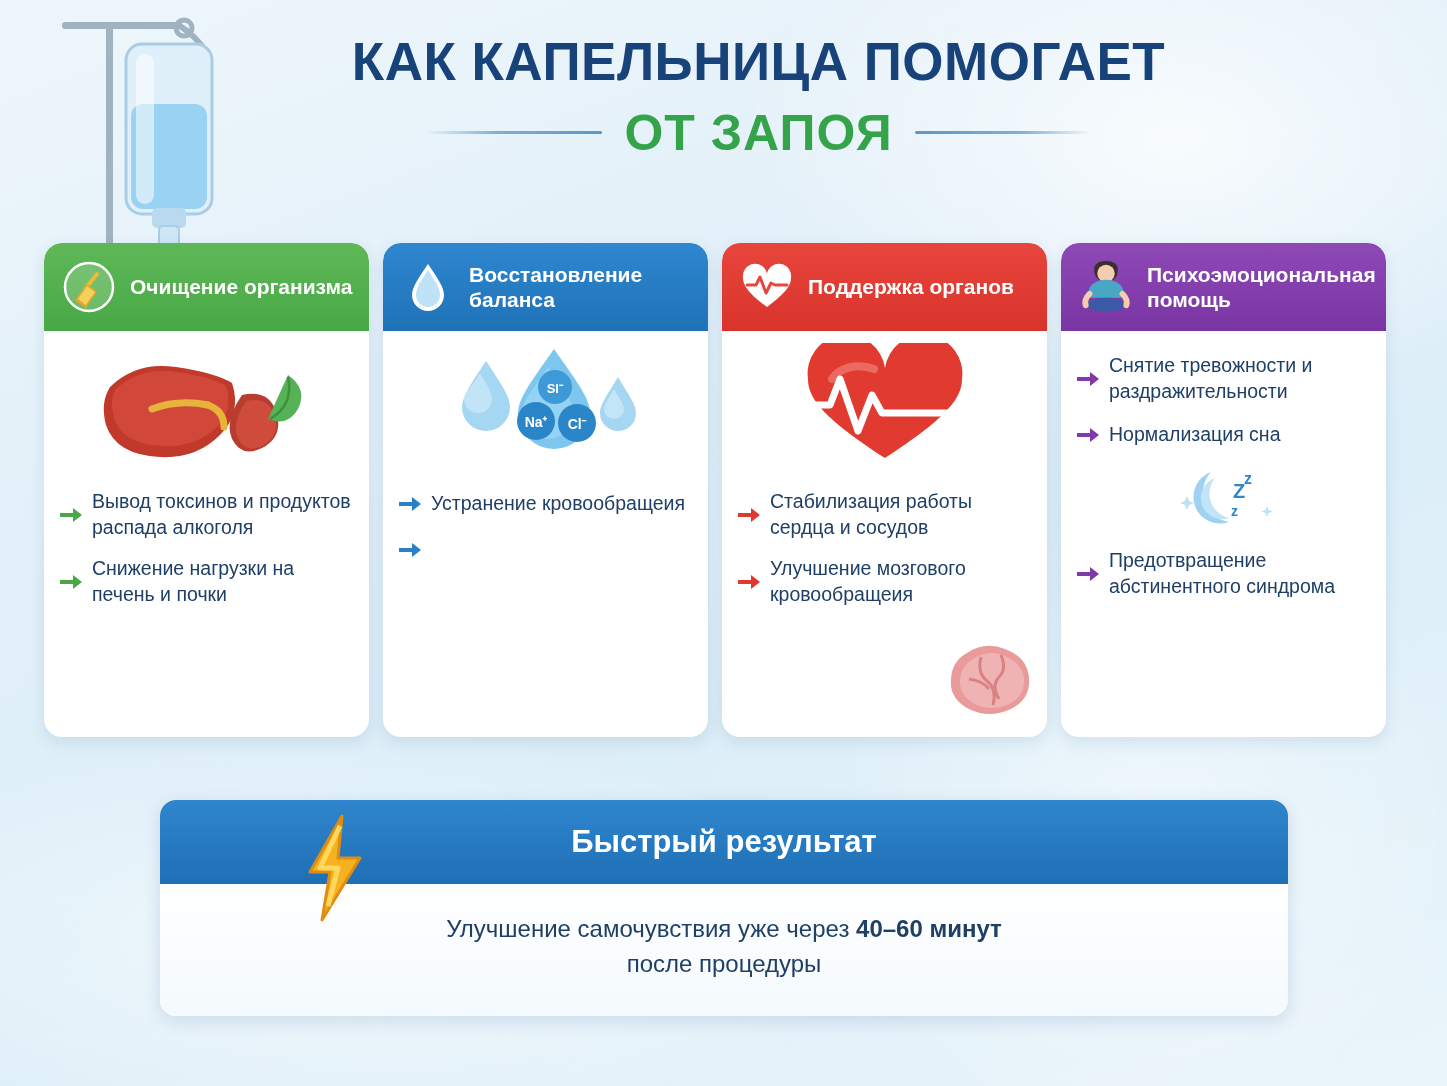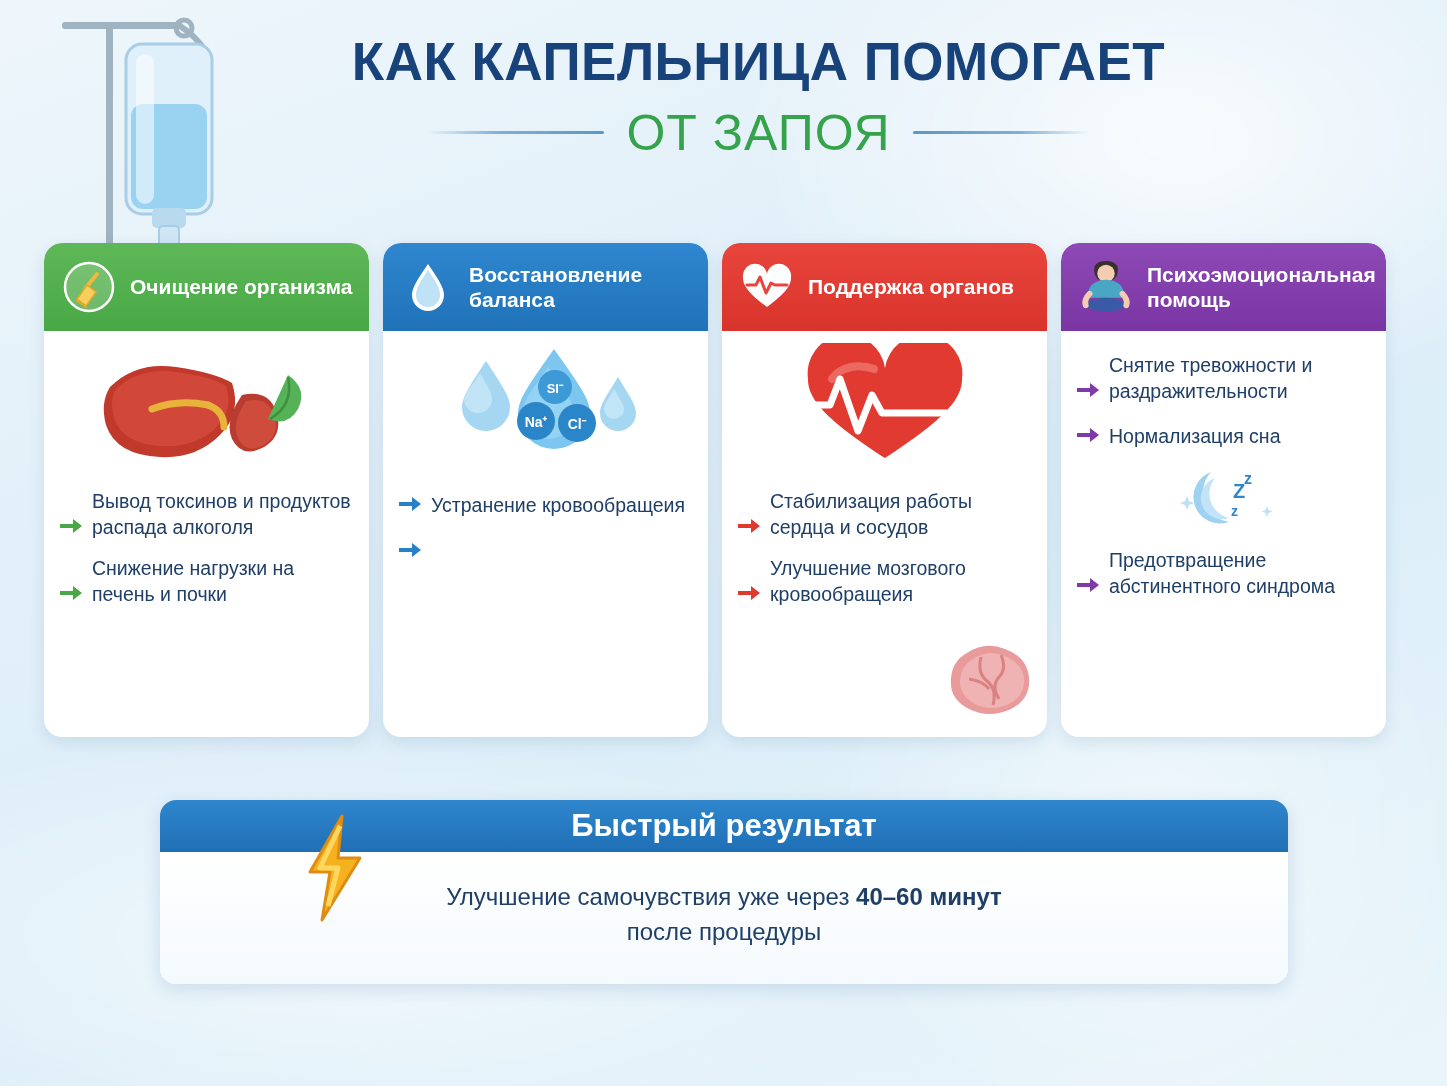--- a/index.html
+++ b/index.html
@@ -54,21 +54,21 @@
     height: 3px;
     width: 176px;
     background: linear-gradient(90deg, rgba(120,170,210,0) 0%, #7fb0d6 40%, #5b97c6 100%);
     border-radius: 2px;
   }
   .rule.right {
     background: linear-gradient(90deg, #5b97c6 0%, #7fb0d6 60%, rgba(120,170,210,0) 100%);
   }
   .title-sub {
     font-size: 50px;
-    font-weight: normal;
+    font-weight: bold;
     color: #35a34a;
     letter-spacing: 1px;
   }
 
   
   .iv {
     position: absolute;
     left: 32px;
     top: 8px;
     width: 200px;
@@ -136,21 +136,21 @@
     margin-bottom: 6px;
   }
   .bullets {
     display: flex;
     flex-direction: column;
     gap: 16px;
   }
   .bullet {
     display: flex;
     gap: 10px;
-    align-items: flex-end;
+    align-items: center;
     font-size: 19.5px;
     line-height: 1.32;
     color: #1f3f67;
   }
   .arrow {
     flex: 0 0 auto;
     margin-top: 4px;
   }
   .c-green  .bullet .arr { fill: #49a845; }
   .c-blue   .bullet .arr { fill: #2780c8; }
@@ -171,21 +171,21 @@
     position: absolute;
     left: 160px;
     top: 800px;
     width: 1128px;
     border-radius: 16px;
     background: #ffffff;
     box-shadow: 0 5px 18px rgba(40,90,140,0.16);
     overflow: hidden;
   }
   .footer-head {
-    height: 52px;
+    height: 84px;
     background: linear-gradient(180deg, #2f86cd 0%, #1f6fb5 100%);
     display: flex;
     align-items: center;
     justify-content: center;
     position: relative;
   }
   .footer-head .ft-title {
     font-size: 31px;
     font-weight: bold;
     color: #fff;

